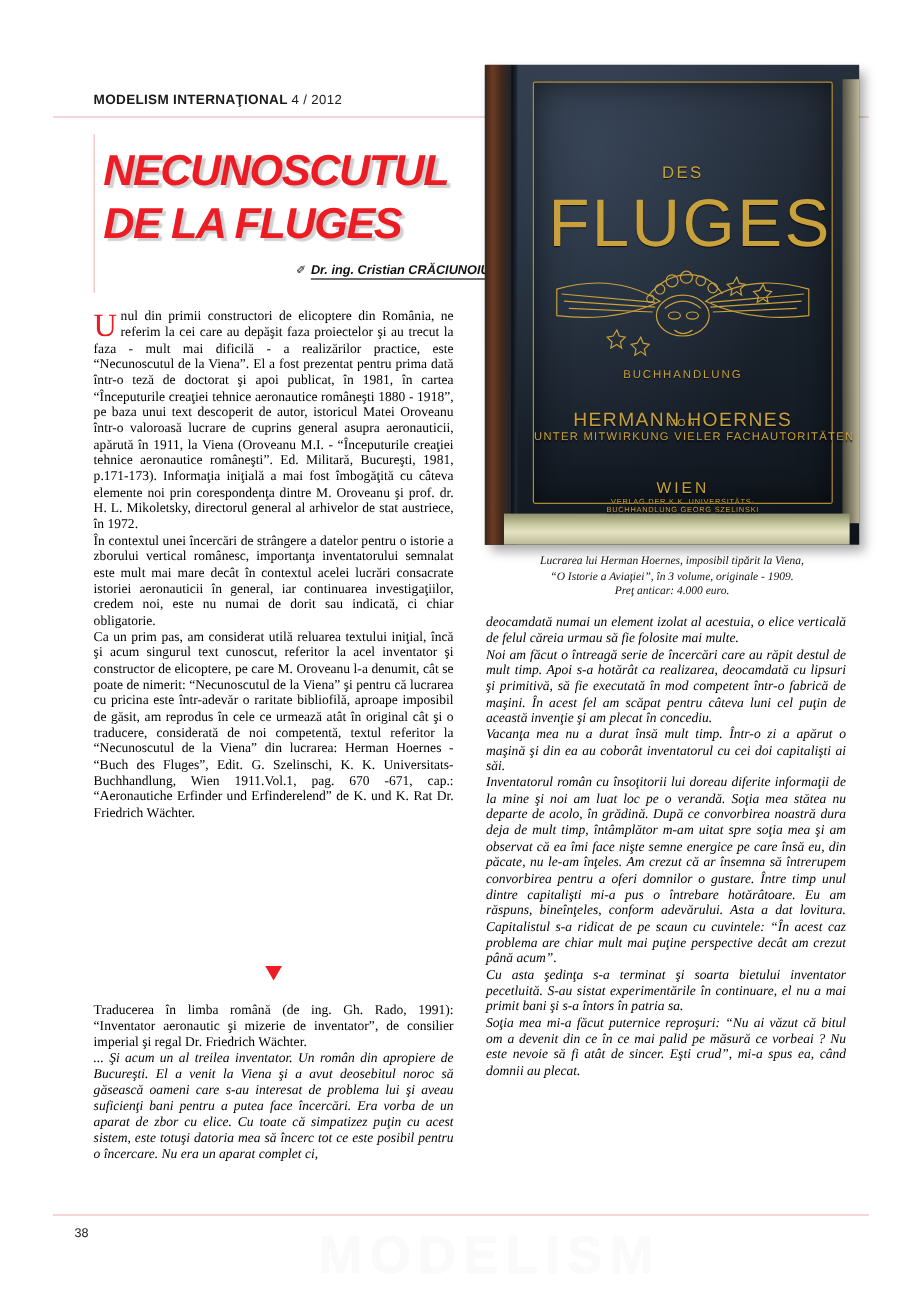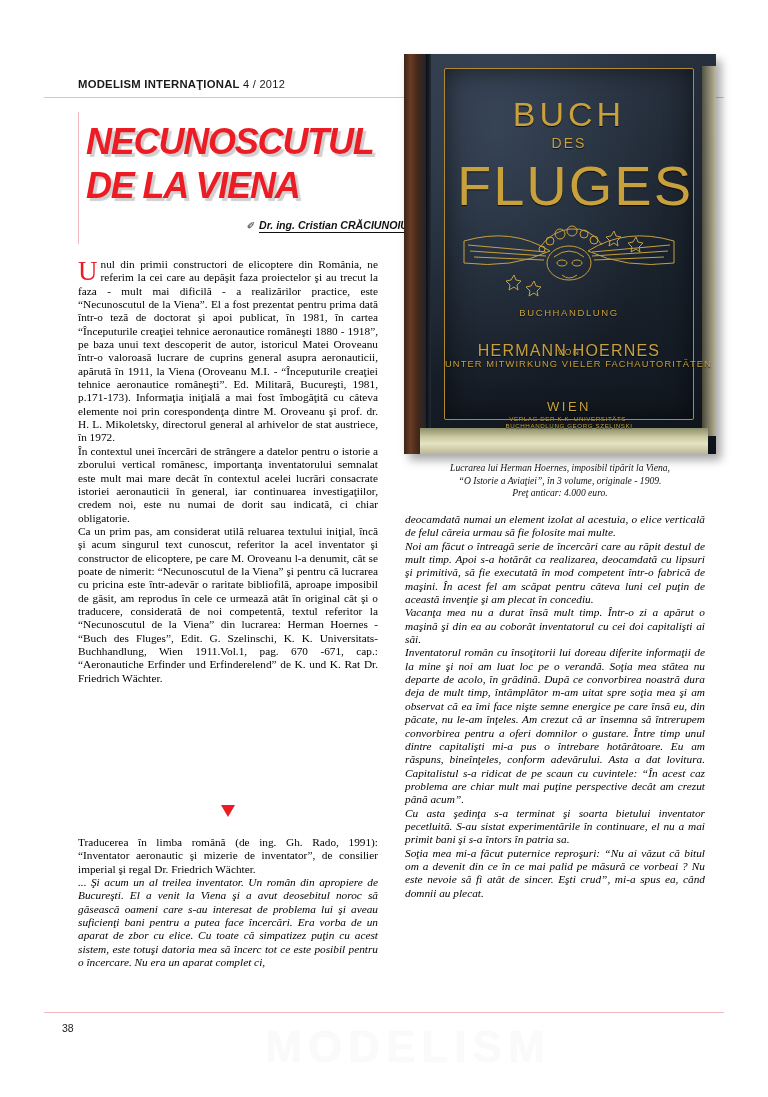--- a/index.html
+++ b/index.html
@@ -277,35 +277,34 @@
 
   <div class="masthead">
     <span>MODELISM INTERNAŢIONAL</span>
     <span class="issue">4 / 2012</span>
   </div>
   <div class="rule-top"></div>
   <div class="rule-vert"></div>
 
   <div class="title">
     <span>NECUNOSCUTUL</span>
-    <span class="l2">DE LA VIENA</span>
+    <span class="l2">DE LA FLUGES</span>
   </div>
 
   <div class="byline">
     <span class="pen">✐</span><span class="nm">Dr. ing. Cristian CRĂCIUNOIU</span>
   </div>
 
   <div class="photo-wrap">
     <div class="photo">
       <div class="spine"></div>
       <div class="spine-edge"></div>
       <div class="pages-edge-r"></div>
       <div class="pages-bottom"></div>
       <div class="cover-frame">
-        <div class="gold g-buch">BUCH</div>
         <div class="gold g-des">DES</div>
         <div class="gold g-fluges">FLUGES</div>
 
         <svg class="emblem" viewBox="0 0 230 92">
           <g fill="none" stroke="#c8a03c" stroke-width="1">
             <path d="M10 34 Q58 20 96 44 Q58 62 10 56 Z"></path>
             <path d="M14 38 L92 45 M16 44 L92 49 M20 50 L90 53"></path>
             <path d="M220 34 Q172 20 134 44 Q172 62 220 56 Z"></path>
             <path d="M216 38 L138 45 M214 44 L138 49 M210 50 L140 53"></path>
             <ellipse cx="115" cy="56" rx="22" ry="17"></ellipse>

